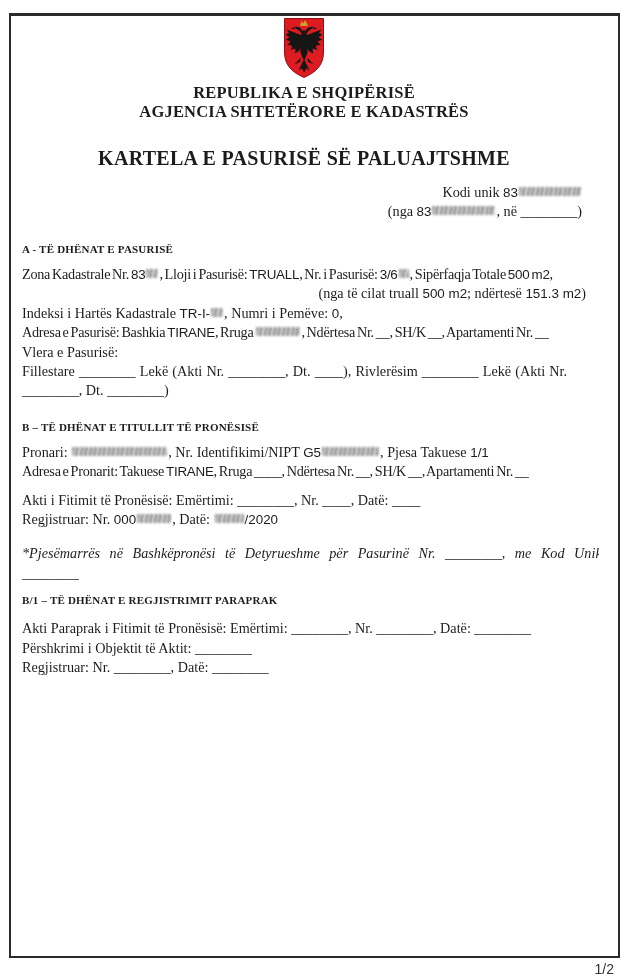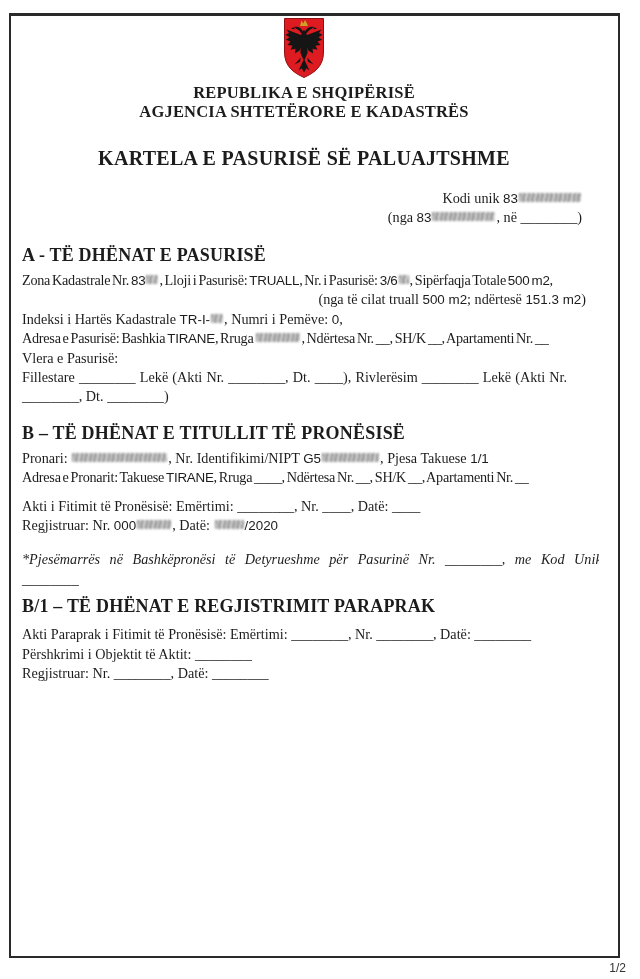--- a/index.html
+++ b/index.html
@@ -20,24 +20,24 @@
   .emblem-wrap{text-align:center;margin-top:4px;height:63px;}
   .org-title{
     text-align:center;font-weight:bold;font-size:16.5px;line-height:18.5px;
     letter-spacing:.2px;
   }
   .org-title.first{margin-top:4px;}
   .doc-title{
     text-align:center;font-weight:bold;font-size:20px;line-height:18px;
     margin-top:28px;letter-spacing:.3px;
   }
-  .kodi{margin-top:22px;text-align:right;padding-right:4px;}
+  .kodi{margin-top:16px;text-align:right;padding-right:4px;}
   .kodi .line{line-height:19px;}
   .section-heading{
-    font-weight:bold;font-size:18px;line-height:19px;letter-spacing:.2px;
+    font-weight:bold;font-size:11px;line-height:19px;letter-spacing:.2px;
   }
   .heading-a{margin-top:19px;}
   .heading-b{margin-top:17px;}
   .heading-b1{margin-top:8px;}
   .line{font-size:14.2px;line-height:19.4px;white-space:nowrap;}
   .first-after-heading{margin-top:6px;}
   .gap-before{margin-top:9px;}
   .right{text-align:right;}
   .tight{word-spacing:-1.4px;letter-spacing:-.25px;}
   .stretch{word-spacing:.6px;}
@@ -47,22 +47,22 @@
   .italic-note2{font-style:italic;line-height:20px;}
   .seg-serif{font-family:"Liberation Serif",serif;}
   .seg-sans{font-family:"Liberation Sans",sans-serif;font-size:13.4px;}
   .seg-redact{
     display:inline-block;height:9px;border-radius:1px;margin:0 1px;
     background:repeating-linear-gradient(100deg,
       #8d8d8d 0 2px,#cdcdcd 2px 4px,#9b9b9b 4px 7px,#dedede 7px 9px);
     filter:blur(1px);vertical-align:1px;
   }
   .footer-page{
-    position:absolute;right:14px;top:961px;
-    font-family:"Liberation Sans",sans-serif;font-size:12px;color:#333;
+    position:absolute;right:26px;top:961px;
+    font-family:"Liberation Sans",sans-serif;font-size:14px;color:#333;
   }
 </style>
 </head>
 <body>
 
 <div class="page-border"></div>
 
 <div class="content">
 
   <div class="emblem-wrap">

